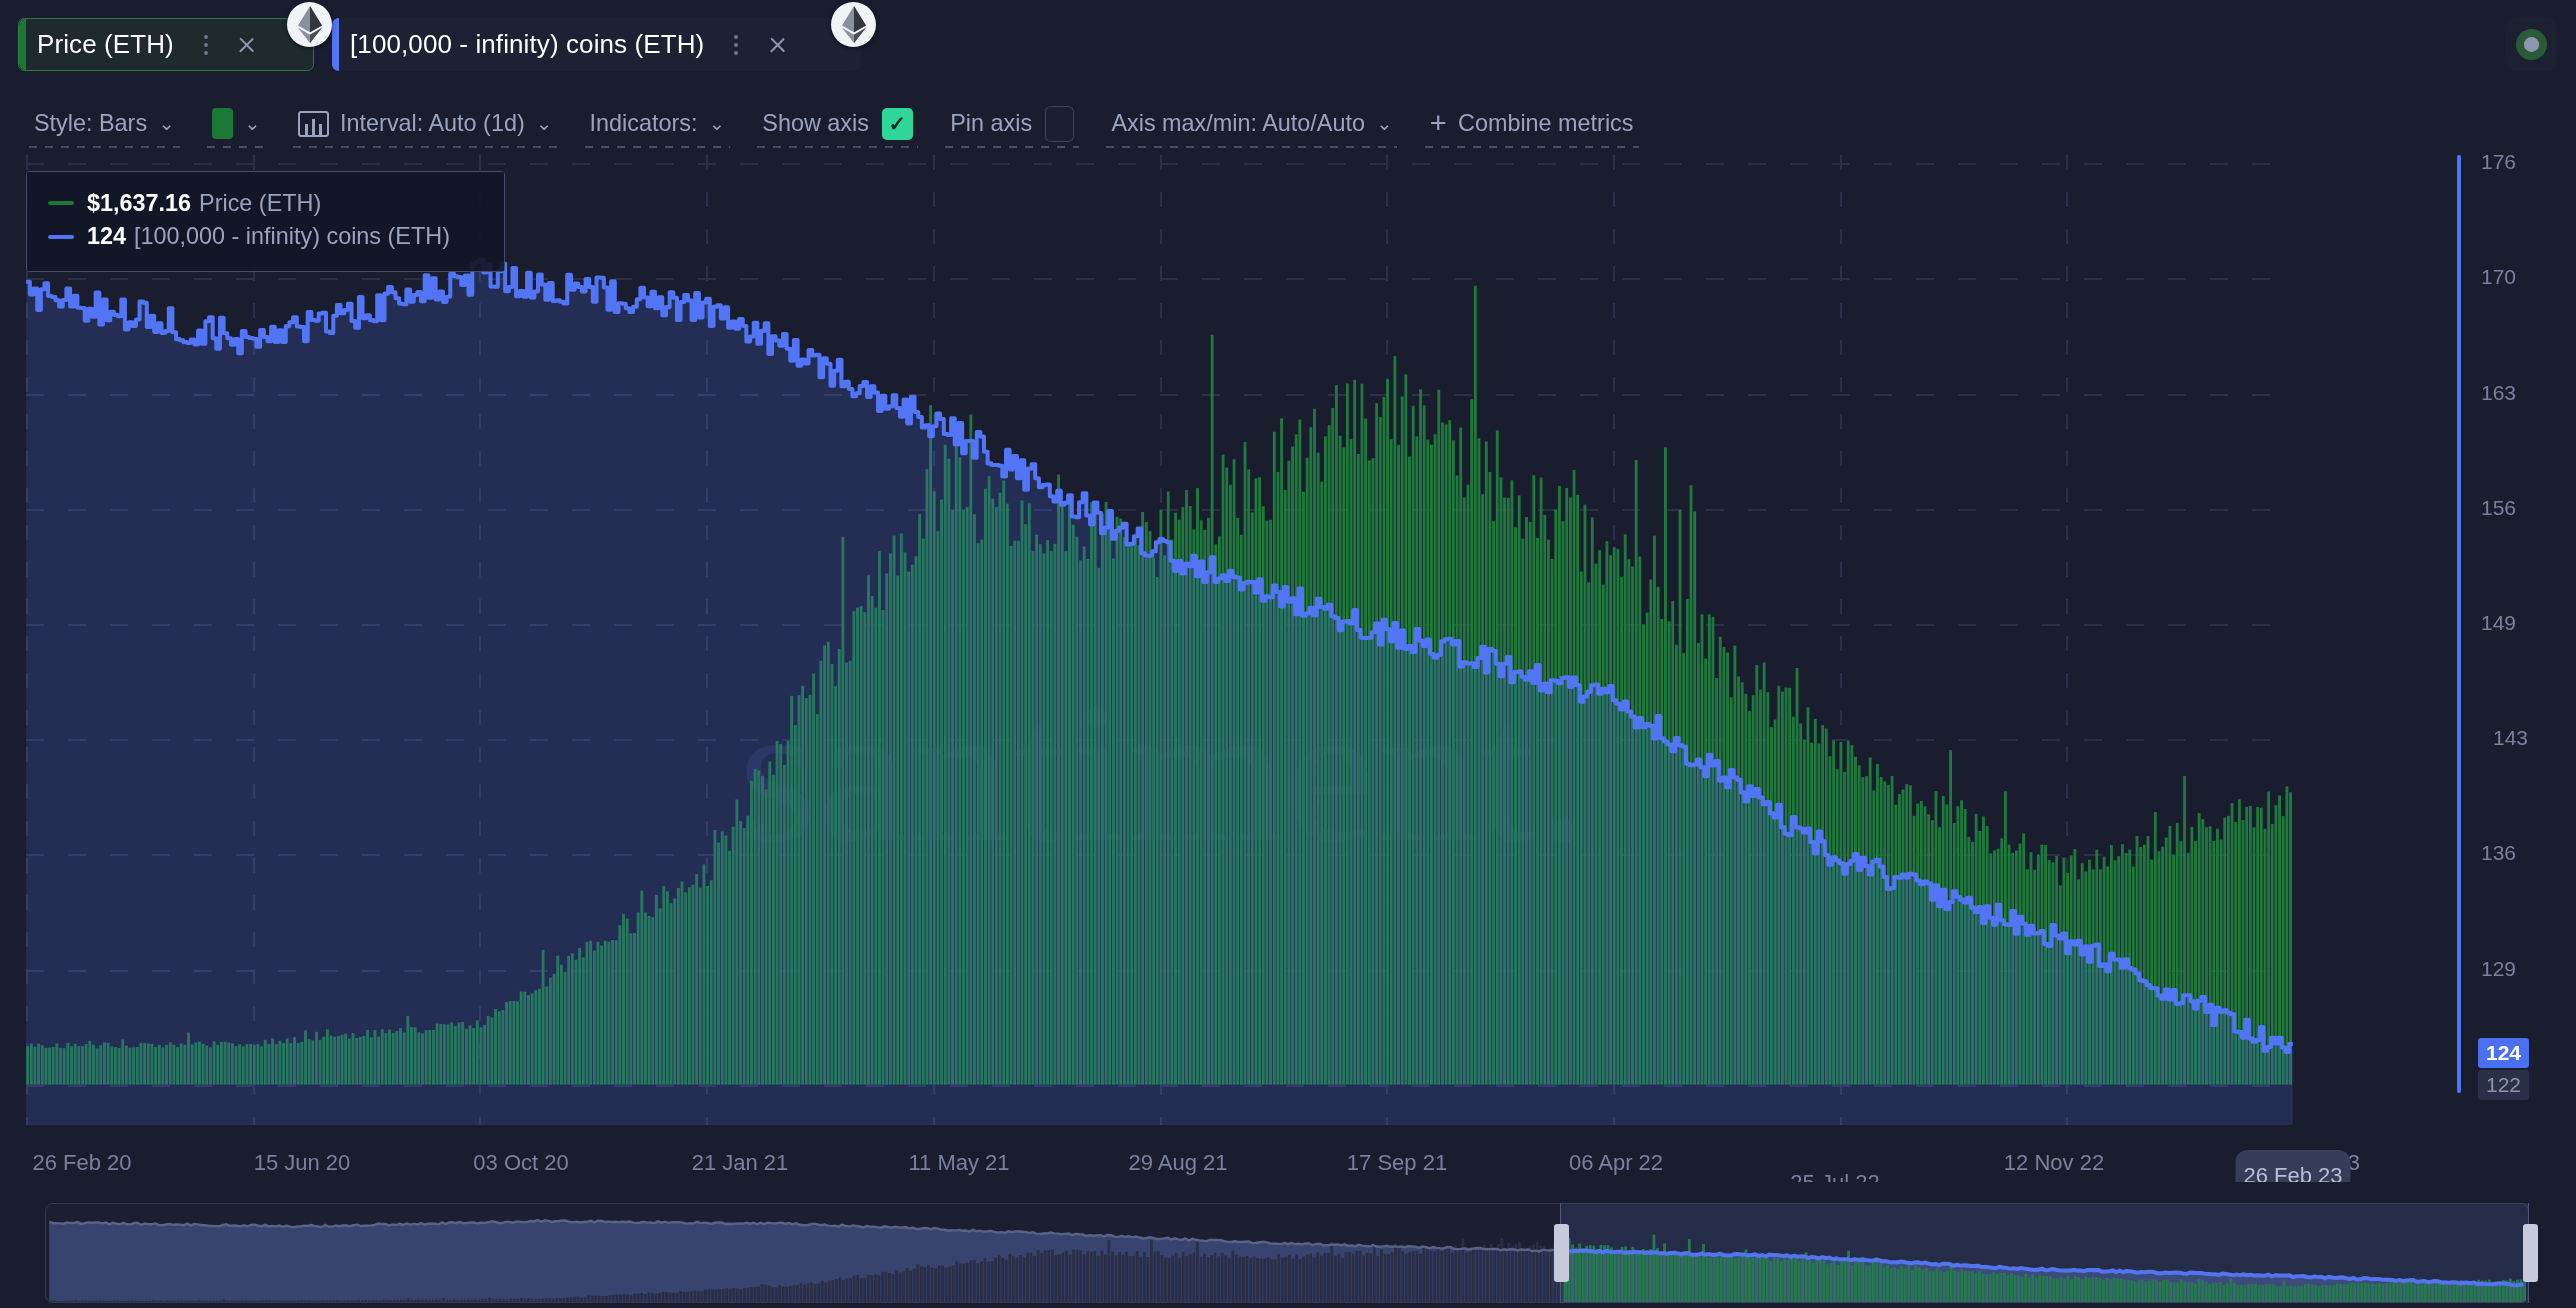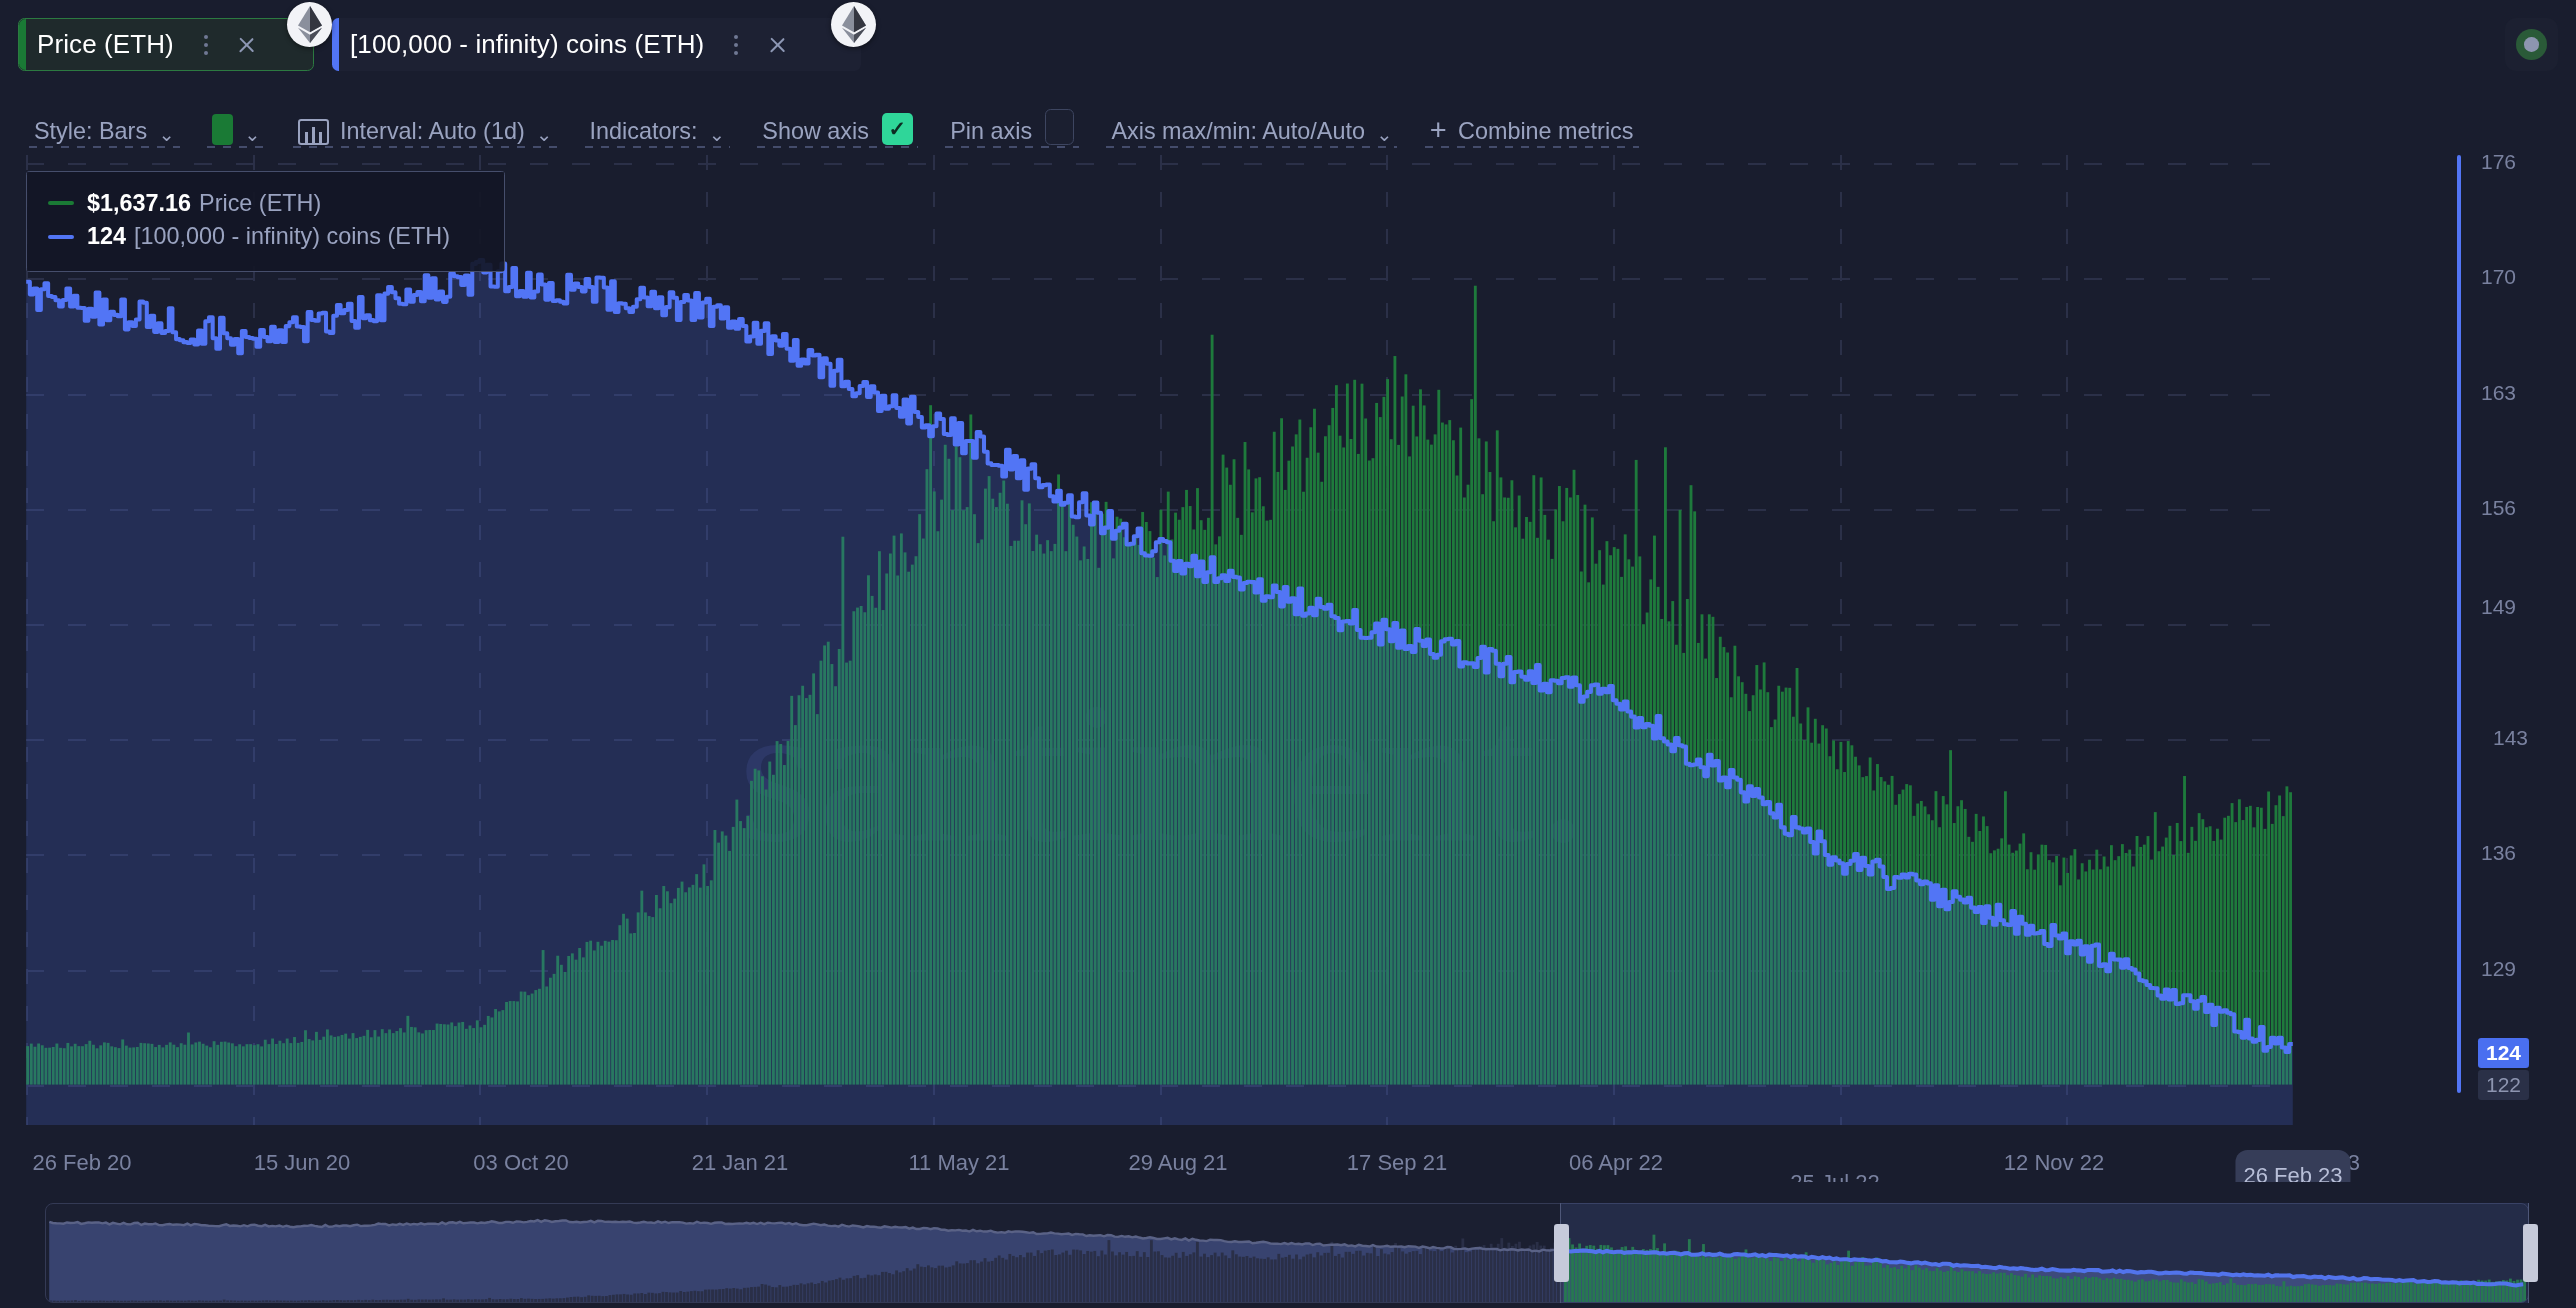--- a/index.html
+++ b/index.html
@@ -78,21 +78,21 @@
   .corner-dot .ring i{ width:14.6px;height:14.6px;border-radius:50%; background:#8d95b0; display:block;}
 
   
   .toolbar{
     position:absolute; left:0; top:91px; width:2576px; height:65px;
     background:#191d2e;
     display:flex; align-items:center;
     padding-left:21px; gap:0;
   }
   .ctrl{
-    position:relative; display:flex; align-items:flex-end;
+    position:relative; display:flex; align-items:center;
     height:42px; padding:0 13px; margin-right:11.3px;
     font-size:23.4px; color:#9aa3c0; white-space:nowrap; cursor:pointer;
   }
   .ctrl .dashline{
     position:absolute; left:8px; right:8px; bottom:-3.2px; height:1.6px;
     background-image:linear-gradient(to right,#444c6b 0 8px,transparent 8px 16px);
     background-size:16px 1.6px; background-repeat:repeat-x;
   }
   .caret{ margin-left:11.3px; color:#9aa3c0; font-size:19.4px; line-height:1; }
   .swatch{ width:21px; height:31px; border-radius:4px; background:#1a7a35;
@@ -974,21 +974,21 @@
   </div>
 
 
   <div class="axis" id="holders-axis" style="left:2442px;width:134px">
     <div class="axisline" style="left:14.6px;background:#5275f5"></div>
     <div id="holders-ticks">
         <span class="ticklabel" style="left: 39px; top: -4.9px;">176</span>
         <span class="ticklabel" style="left: 39px; top: 110px;">170</span>
         <span class="ticklabel" style="left: 39px; top: 226px;">163</span>
         <span class="ticklabel" style="left: 39px; top: 341px;">156</span>
-        <span class="ticklabel" style="left: 39px; top: 440px;">149</span>
+        <span class="ticklabel" style="left: 39px; top: 456px;">149</span>
         <span class="ticklabel" style="left: 51px; top: 571px;">143</span>
         <span class="ticklabel" style="left: 39px; top: 686px;">136</span>
         <span class="ticklabel" style="left: 39px; top: 802px;">129</span>
       </div>
     <div class="pill blue" id="holders-cur" style="left: 36px; top: 883px;">124</div>
     <div class="pill dim" id="holders-min" style="left: 36px; top: 915px;">122</div>
   </div>
 </div>
 
 <div class="xaxis" id="xaxis">

